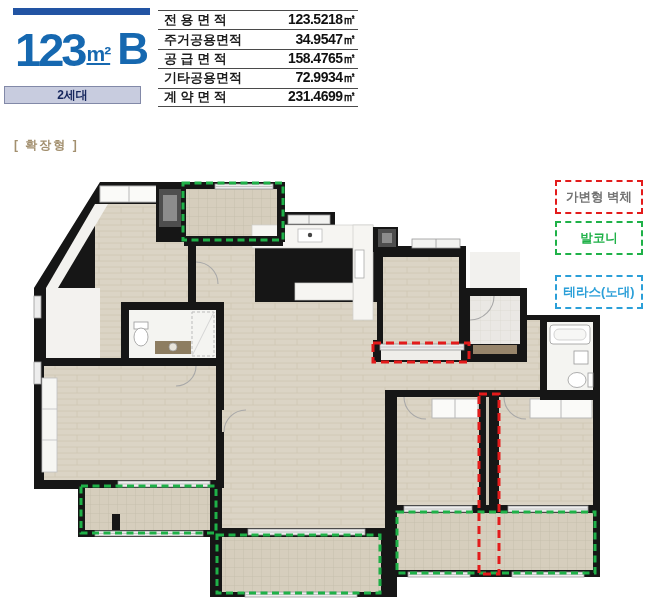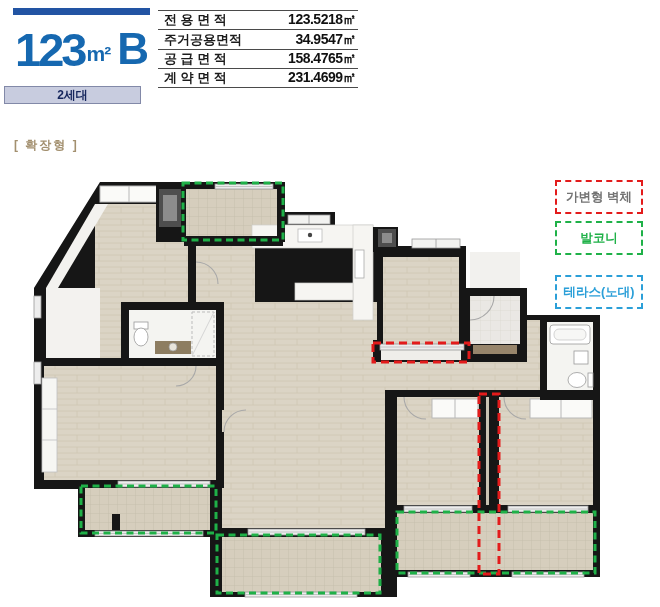--- a/index.html
+++ b/index.html
@@ -4,21 +4,21 @@
 <style>
   html,body{margin:0;padding:0;background:#fff;}
   #page{position:relative;width:660px;height:607px;background:#fff;overflow:hidden;
         font-family:"Liberation Sans","DejaVu Sans",sans-serif;}
   .abs{position:absolute;}
   
   #top-bar{left:13px;top:8px;width:137px;height:7px;background:#2254a3;}
   #unit-title{left:13px;top:20px;width:137px;height:58px;color:#1668b0;
     display:flex;align-items:center;justify-content:center;font-weight:bold;}
   #unit-title .num{font-size:47px;letter-spacing:-3px;}
-  #unit-title .unit{font-size:21px;margin-left:2px;letter-spacing:-1px;align-self:center;margin-top:10px;}
+  #unit-title .unit{font-size:21px;margin-left:2px;letter-spacing:-1px;align-self:center;margin-top:10px;text-decoration:underline;}
   #unit-title .suffix{font-size:44px;margin-left:7px;letter-spacing:-1px;}
   #households{left:4px;top:86px;width:135px;height:16px;background:#c8ccdf;border:1px solid #8289a8;
     display:flex;align-items:center;justify-content:center;font-size:12px;font-weight:bold;color:#15255c;}
   
   #area-table{left:158px;top:10px;width:200px;}
   .arow{height:19.4px;box-sizing:border-box;border-top:1.4px solid #4a4a4a;
     display:flex;align-items:center;justify-content:space-between;padding:0 2px 0 6px;}
   .arow:last-child{border-bottom:1.4px solid #4a4a4a;}
   .alabel{font-size:13px;font-weight:bold;color:#1c1c1c;white-space:pre;text-align:right;}
   .avalue{font-size:14px;font-weight:bold;color:#111;letter-spacing:-0.5px;}
@@ -50,20 +50,24 @@
       <span class="alabel">전 용 면 적</span>
       <span class="avalue">123.5218㎡</span>
     </div>
     <div class="arow">
       <span class="alabel">주거공용면적</span>
       <span class="avalue">34.9547㎡</span>
     </div>
     <div class="arow">
       <span class="alabel">공 급 면 적</span>
       <span class="avalue">158.4765㎡</span>
+    </div>
+    <div class="arow">
+      <span class="alabel">기타공용면적</span>
+      <span class="avalue">72.9934㎡</span>
     </div>
     <div class="arow">
       <span class="alabel">계 약 면 적</span>
       <span class="avalue">231.4699㎡</span>
     </div>
   </div>
 
   <div class="abs" id="variant-label">[ 확장형 ]</div>
 
   <div class="abs legend-item" id="legend-variable" style="color: #737373; border-color: rgb(227, 27, 27);">가변형 벽체</div>

